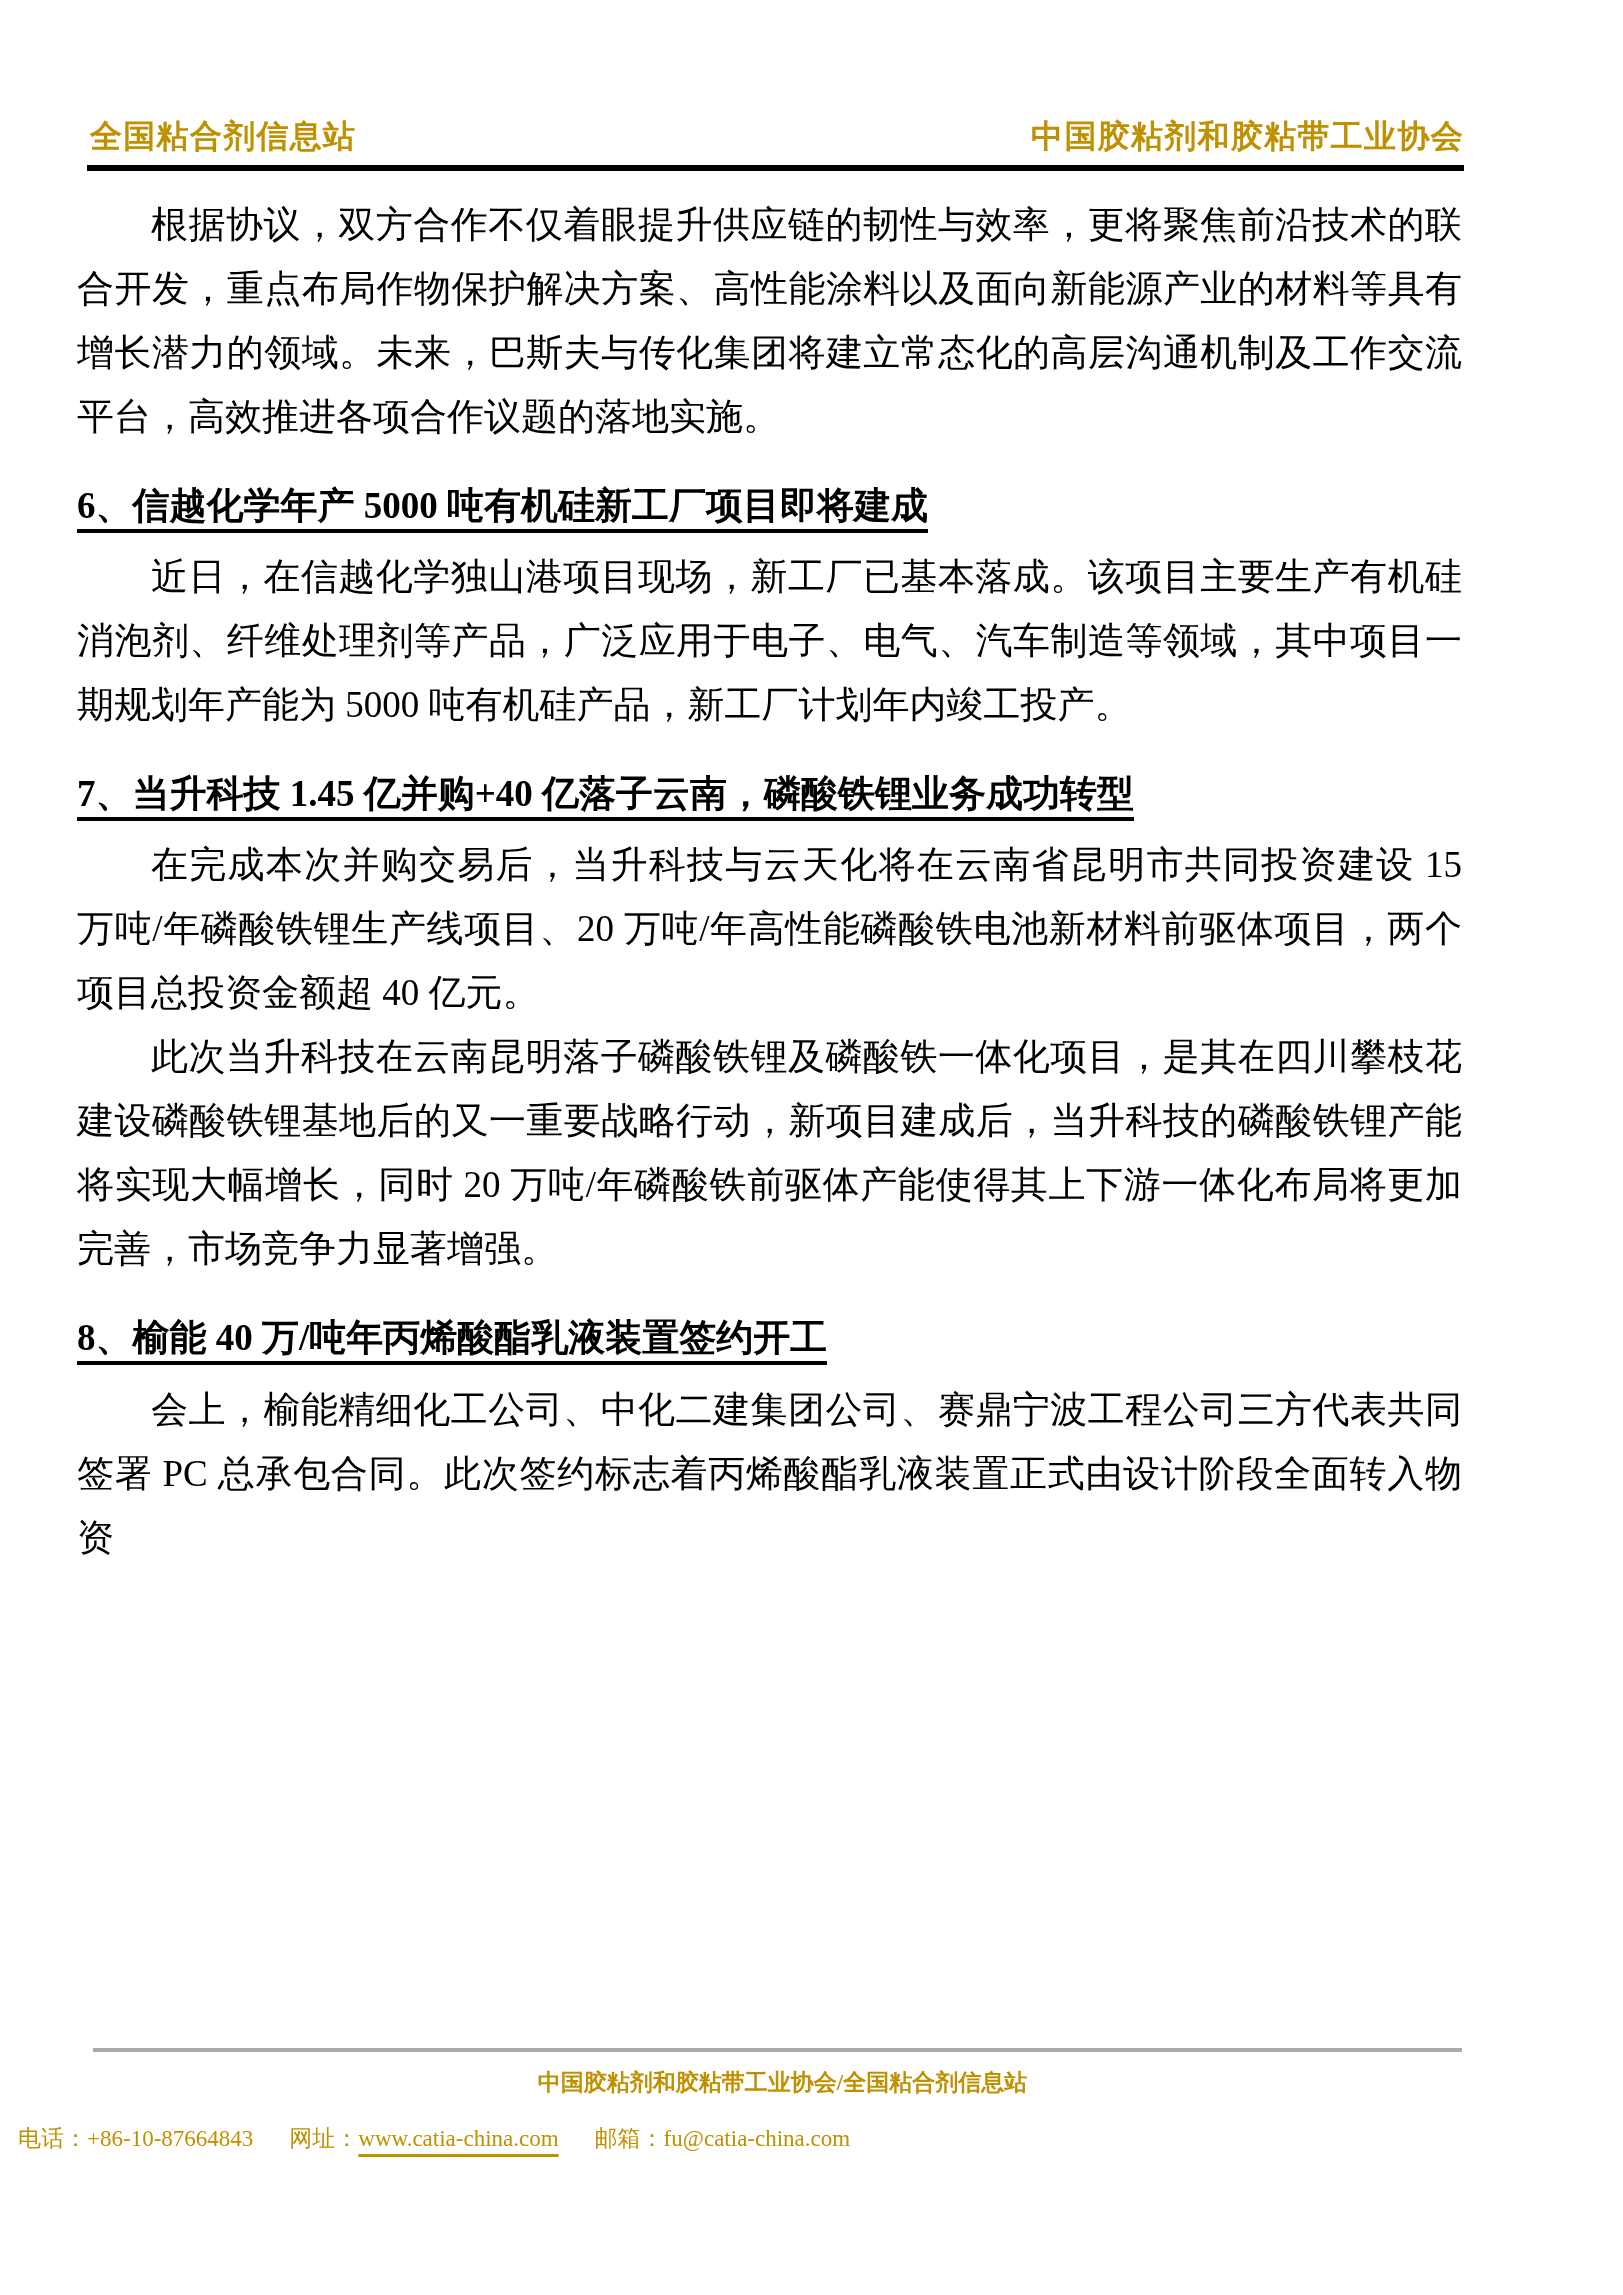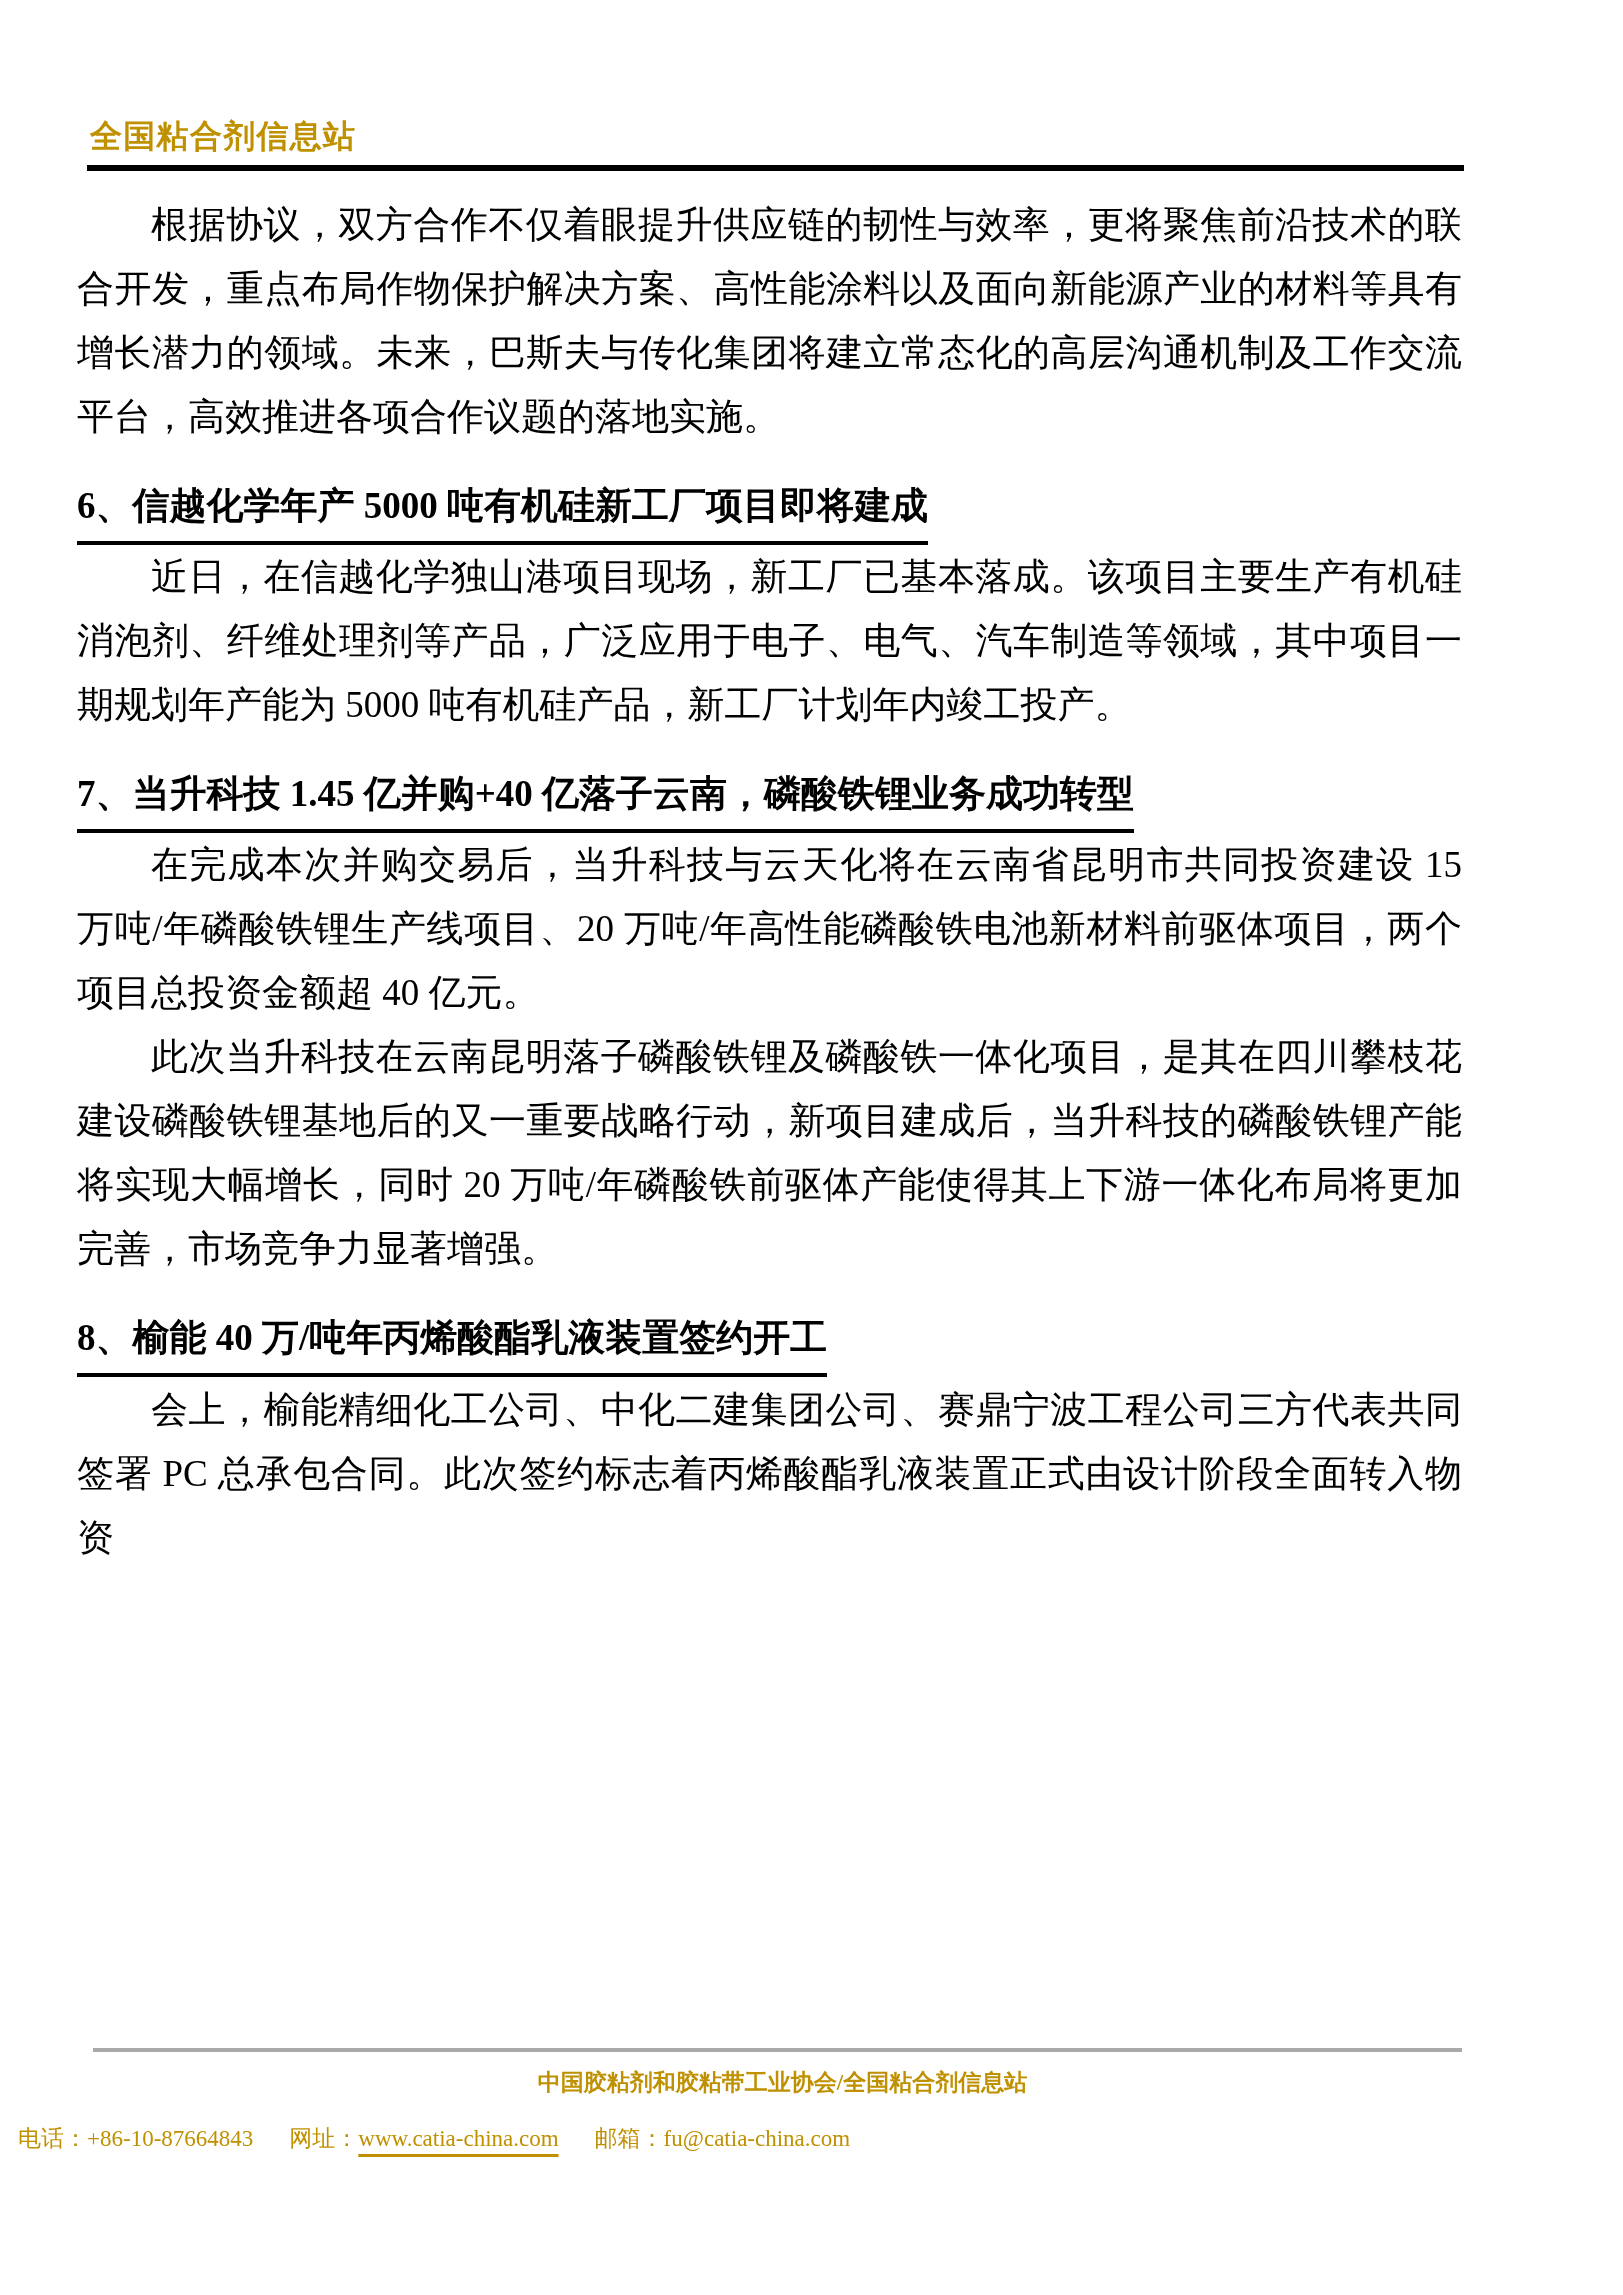--- a/index.html
+++ b/index.html
@@ -60,21 +60,21 @@
   .content h2.heading{
     font-size:37px;
     font-weight:bold;
     line-height:64px;
     margin:24.5px 0 7.7px 0;
     text-align:left;
     text-indent:0;
   }
   .content h2.heading .hu{
     border-bottom:4.5px solid var(--ink);
-    padding-bottom:15px;
+    padding-bottom:3px;
   }
   
   .footer-rule{
     position:absolute;
     left:93px;
     right:55px;
     top:2048px;
     height:3.9px;
     background:var(--rule-gray);
   }
@@ -108,20 +108,21 @@
     cursor:pointer;
   }
 </style>
 </head>
 <body>
 
 <div class="page">
 
   <div class="header">
     <span>全国粘合剂信息站</span>
+    <span>中国胶粘剂和胶粘带工业协会</span>
   </div>
   <div class="header-rule"></div>
 
   <div class="content">
       <p class="paragraph">根据协议，双方合作不仅着眼提升供应链的韧性与效率，更将聚焦前沿技术的联合开发，重点布局作物保护解决方案、高性能涂料以及面向新能源产业的材料等具有增长潜力的领域。未来，巴斯夫与传化集团将建立常态化的高层沟通机制及工作交流平台，高效推进各项合作议题的落地实施。</p>
       <h2 class="heading"><span class="hu">6、信越化学年产 5000 吨有机硅新工厂项目即将建成</span></h2>
       <p class="paragraph">近日，在信越化学独山港项目现场，新工厂已基本落成。该项目主要生产有机硅消泡剂、纤维处理剂等产品，广泛应用于电子、电气、汽车制造等领域，其中项目一期规划年产能为 5000 吨有机硅产品，新工厂计划年内竣工投产。</p>
       <h2 class="heading"><span class="hu">7、当升科技 1.45 亿并购+40 亿落子云南，磷酸铁锂业务成功转型</span></h2>
       <p class="paragraph">在完成本次并购交易后，当升科技与云天化将在云南省昆明市共同投资建设 15 万吨/年磷酸铁锂生产线项目、20 万吨/年高性能磷酸铁电池新材料前驱体项目，两个项目总投资金额超 40 亿元。</p>
       <p class="paragraph">此次当升科技在云南昆明落子磷酸铁锂及磷酸铁一体化项目，是其在四川攀枝花建设磷酸铁锂基地后的又一重要战略行动，新项目建成后，当升科技的磷酸铁锂产能将实现大幅增长，同时 20 万吨/年磷酸铁前驱体产能使得其上下游一体化布局将更加完善，市场竞争力显著增强。</p>

